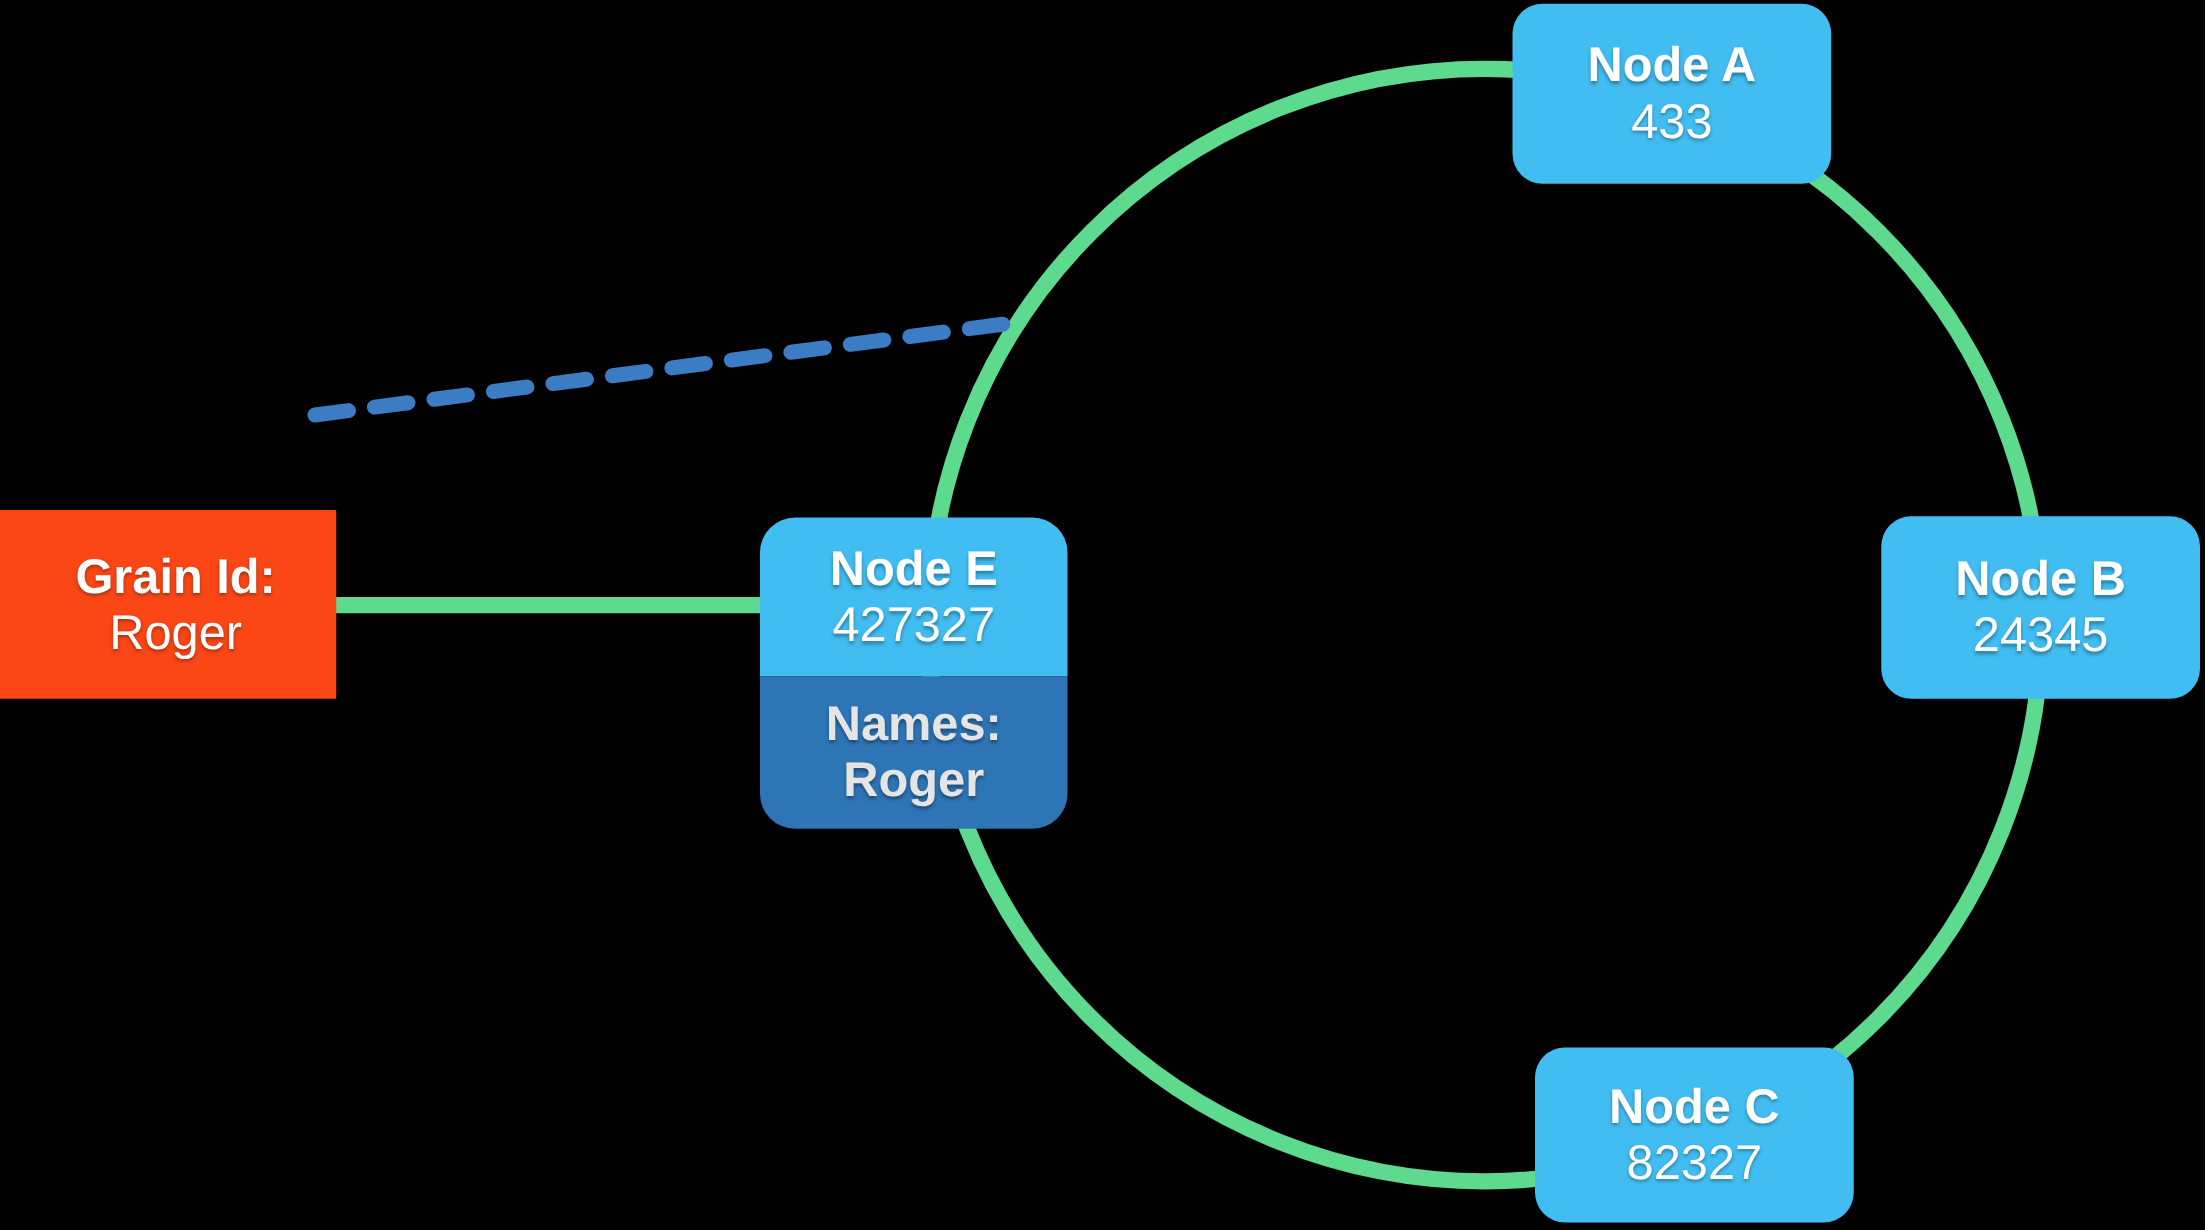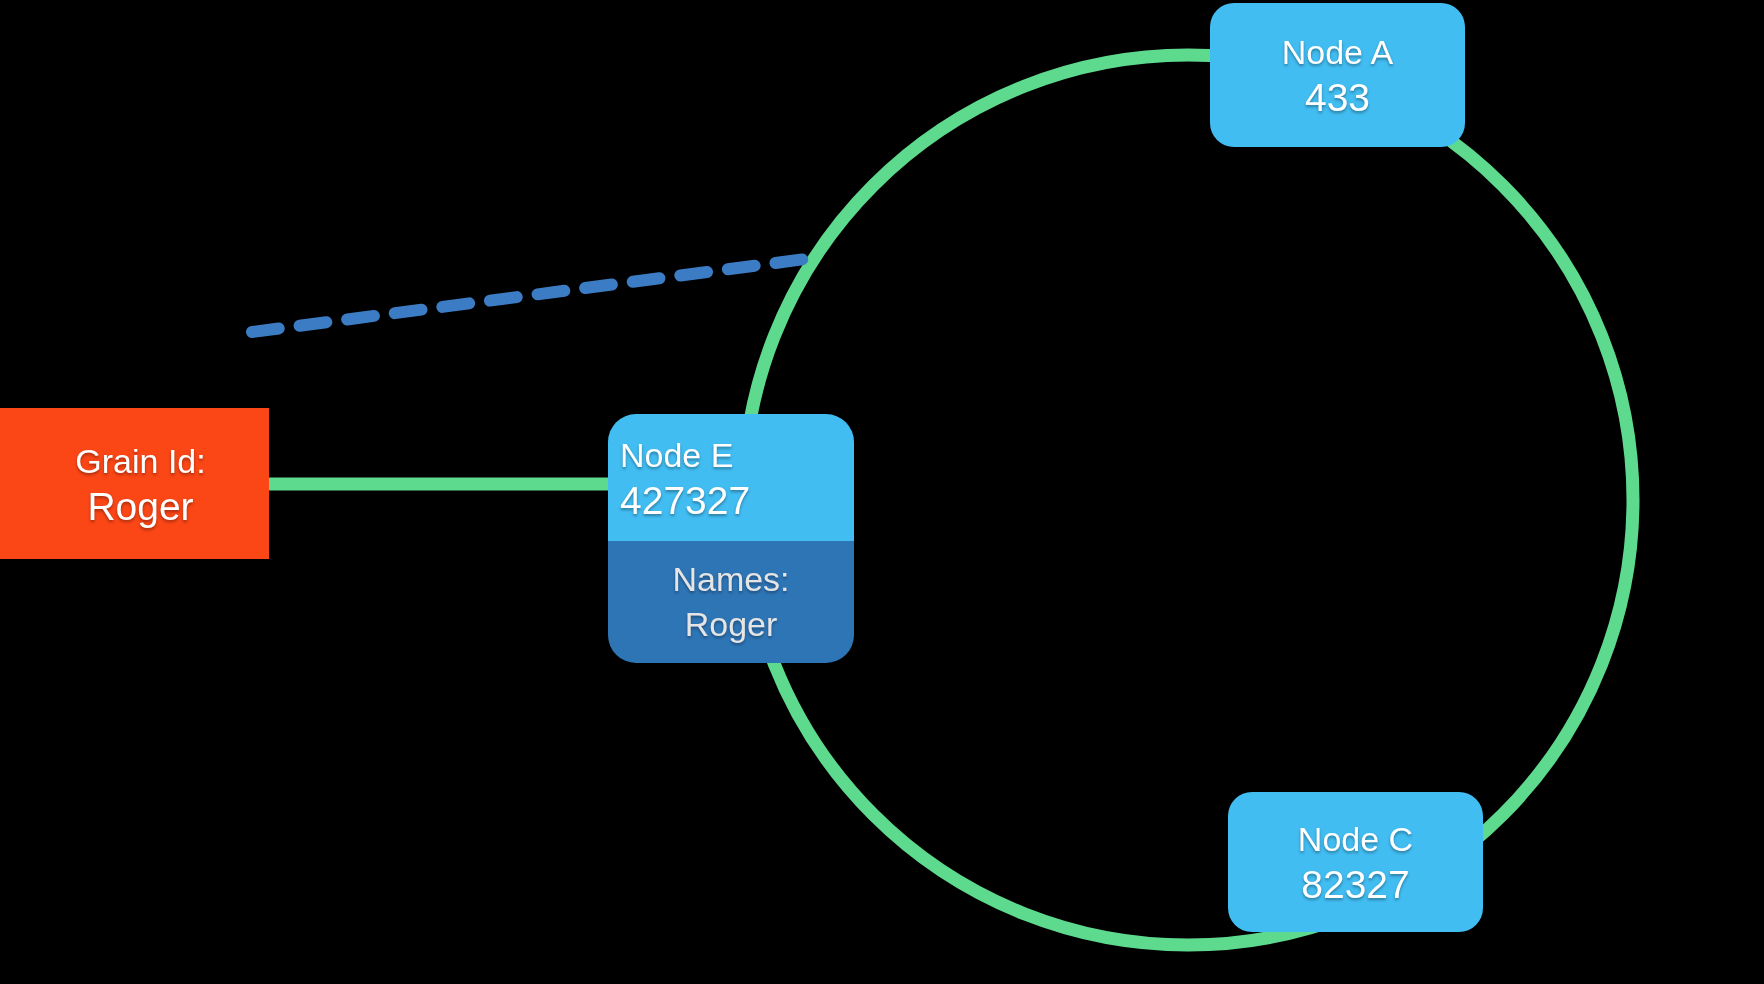--- a/index.html
+++ b/index.html
@@ -26,23 +26,23 @@
     position: absolute;
     display: flex;
     flex-direction: column;
     align-items: center;
     justify-content: center;
     text-align: center;
     color: #ffffff;
     text-shadow: 0 2px 3px rgba(0,0,0,0.35);
   }
   .label-line {
-    font-size: 34px;
+    font-size: 39px;
     line-height: 45px;
-    font-weight: 400;
+    font-weight: 700;
   }
   .value-line {
     font-size: 39px;
     line-height: 45px;
     font-weight: 400;
   }
   
   .panel-hash {
     left: 0; top: 259px; width: 257px; height: 149px;
     background: #2E75B6;
@@ -52,37 +52,36 @@
     background: #FB4616;
     padding-left: 12px;
   }
   
   .node {
     background: #41BDF2;
     border-radius: 24px;
   }
   .node-a { left: 1210px; top: 3px;   width: 255px; height: 144px; }
   .node-b { left: 1505px; top: 413px; width: 255px; height: 146px; }
-  .node-c { left: 1228px; top: 792px; width: 255px; height: 140px; }
+  .node-c { left: 1228px; top: 838px; width: 255px; height: 140px; }
   
   .node-e {
     position: absolute;
     left: 608px; top: 414px; width: 246px; height: 249px;
     display: flex;
     flex-direction: column;
   }
   .node-e-top {
     position: relative;
     height: 127px;
     background: #41BDF2;
     border-radius: 28px 28px 0 0;
-    display: flex; flex-direction: column; align-items: flex-start; justify-content: center;
+    display: flex; flex-direction: column; align-items: center; justify-content: center;
     text-align: center; color: #fff;
     text-shadow: 0 2px 3px rgba(0,0,0,0.35);
-    padding-left: 12px;
   }
   .node-e-bottom {
     position: relative;
     height: 122px;
     background: #2E75B6;
     border-radius: 0 0 28px 28px;
     display: flex; flex-direction: column; align-items: center; justify-content: center;
     text-align: center; color: #e5e5e5;
     text-shadow: 0 2px 3px rgba(0,0,0,0.35);
   }
@@ -114,18 +113,22 @@
     <div class="node-e-bottom">
       <div class="label-line">Names:</div>
       <div class="label-line">Roger</div>
     </div>
   </div>
 
   <div class="box node node-a">
     <div class="label-line">Node A</div>
     <div class="value-line">433</div>
   </div>
+  <div class="box node node-b">
+    <div class="label-line">Node B</div>
+    <div class="value-line">24345</div>
+  </div>
   <div class="box node node-c">
     <div class="label-line">Node C</div>
     <div class="value-line">82327</div>
   </div>
 
 </div>
 
 </body></html>

